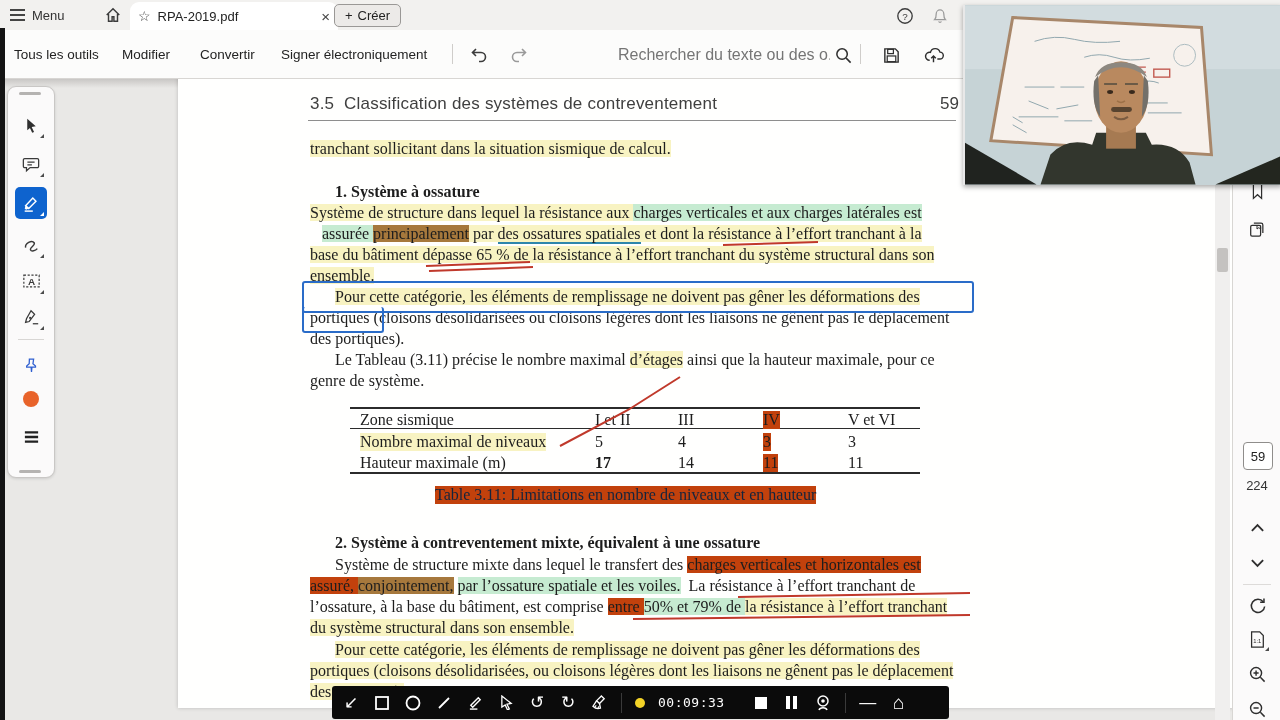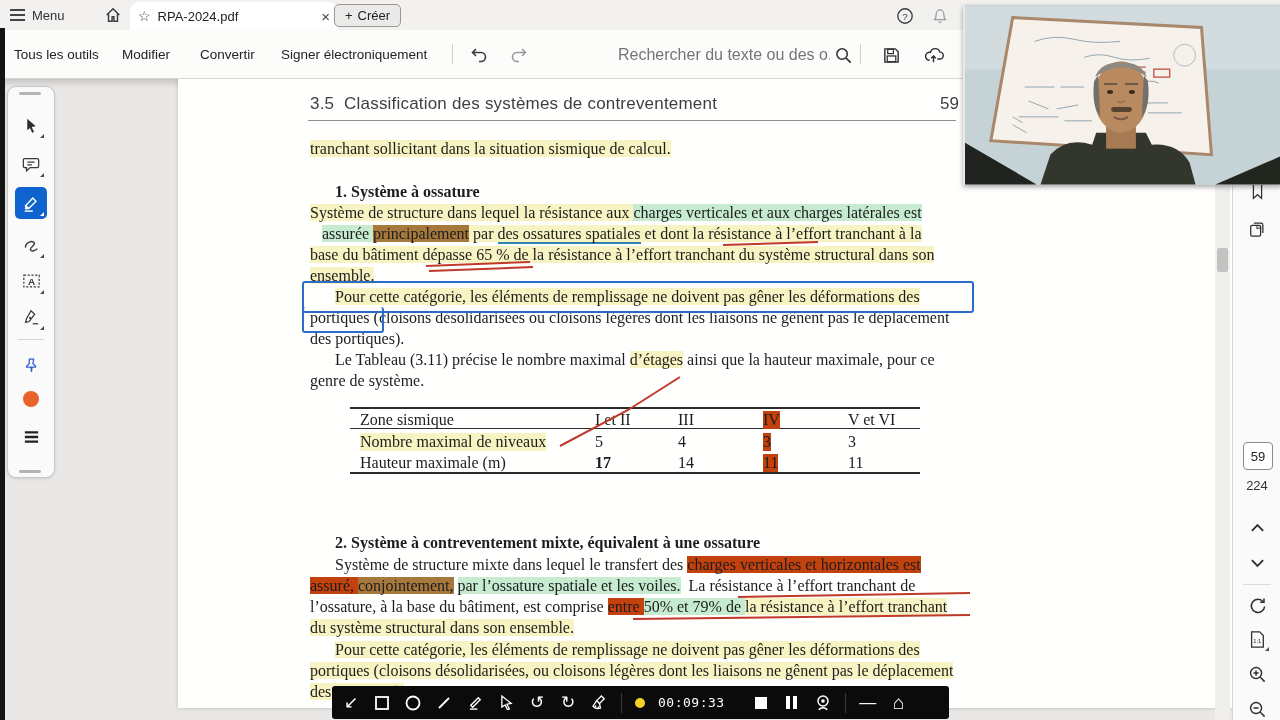--- a/index.html
+++ b/index.html
@@ -84,21 +84,21 @@
         </span>
       <span>Menu</span>
     </div>
     <div class="homebtn">
       <svg width="18" height="18" viewBox="0 0 20 20">
           <path d="M3 10 L10 3 L17 10 M5 9 v8 h4 v-5 h2 v5 h4 V9" fill="none" stroke="#3c3c3c" stroke-width="1.6"></path>
         </svg>
     </div>
     <div class="tab">
       <span class="star">☆</span>
-      <span>RPA-2024.pdf</span>
+      <span>RPA-2019.pdf</span>
       <span class="close">×</span>
     </div>
     <div class="createbtn">
       <span>+</span>
       <span>Créer</span>
     </div>
     <div class="tb-icon-right" style="left:893px;">
       <svg width="18" height="18" viewBox="0 0 20 20">
           <circle cx="10" cy="10" r="8" fill="none" stroke="#3c3c3c" stroke-width="1.5"></circle>
           <text x="10" y="14" text-anchor="middle" font-size="11" fill="#3c3c3c" font-family="Liberation Sans,sans-serif">?</text>
@@ -253,20 +253,21 @@
         <span class="tcell" style="left: 500px; top: 357px;">4</span>
         <span class="tcell hl-c" style="left: 585px; top: 357px;">3</span>
         <span class="tcell" style="left: 670px; top: 357px;">3</span>
         <span class="tcell" style="left: 182px; top: 378px;">Hauteur maximale (m)</span>
         <span class="tcell" style="left: 417px; top: 378px; font-weight: bold;">17</span>
         <span class="tcell" style="left: 500px; top: 378px;">14</span>
         <span class="tcell hl-c" style="left: 585px; top: 378px;">11</span>
         <span class="tcell" style="left: 670px; top: 378px;">11</span>
       </div>
 
+    <div class="caption hl-c">Table 3.11: Limitations en nombre de niveaux et en hauteur</div>
 
     <svg class="anno" width="1035" height="632" viewBox="0 0 1035 632">
       <polyline points="382,370 450,334 502,301" fill="none" stroke="#c0392b" stroke-width="2"></polyline>
       <path d="M248 190 L352 186" stroke="#c0392b" stroke-width="2" fill="none"></path>
       <path d="M251 195 L355 191" stroke="#c0392b" stroke-width="2" fill="none"></path>
       <path d="M545 169 L640 166" stroke="#c0392b" stroke-width="2" fill="none"></path>
       <path d="M560 521 L792 517" stroke="#c0392b" stroke-width="2" fill="none"></path>
       <path d="M455 543 L792 539" stroke="#c0392b" stroke-width="2" fill="none"></path>
     </svg>
   </div>

